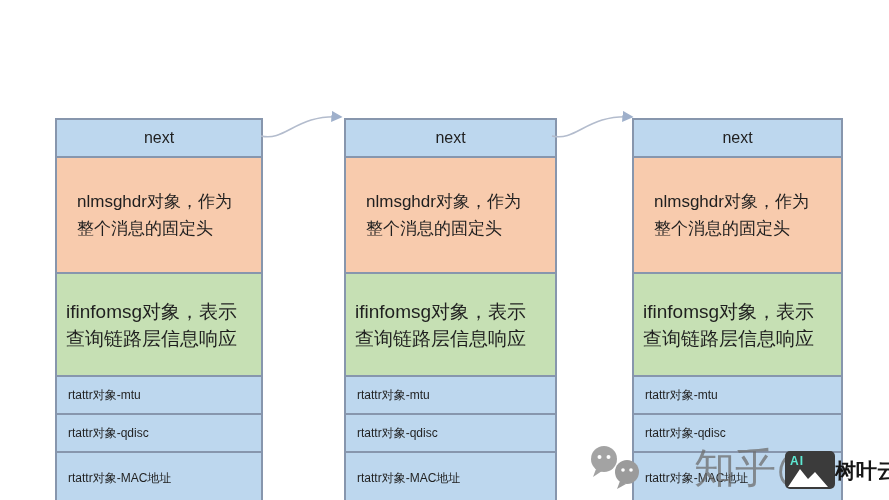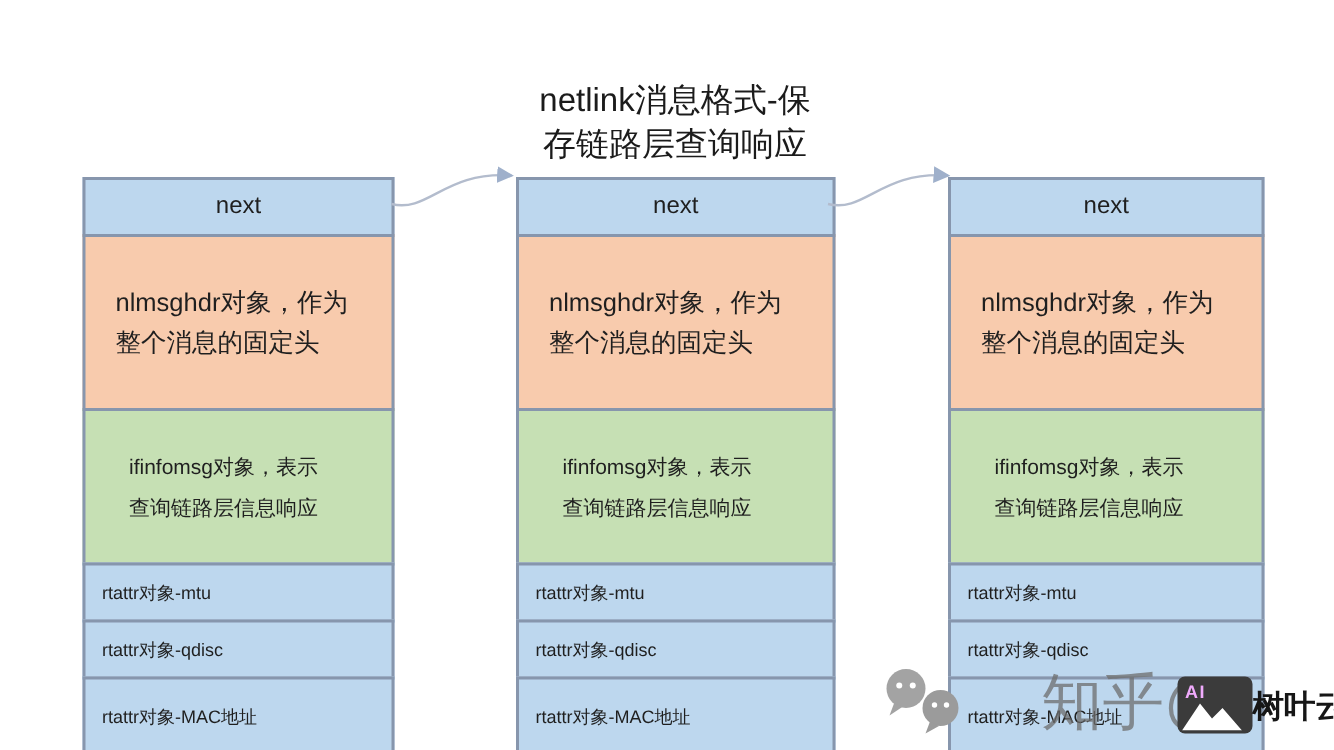--- a/index.html
+++ b/index.html
@@ -19,57 +19,55 @@
   .cell{
     box-sizing:border-box;border:2px solid #8796ad;margin-top:-2px;
     display:flex;align-items:center;color:#1f1f1f;
   }
   .cell:first-child{margin-top:0;}
   .cell.blue{background:#bdd7ee;}
   .cell.orange{background:#f8cbad;}
   .cell.green{background:#c6e0b4;}
   .cell-next{height:40px;justify-content:center;font-size:16px;}
   .cell-hdr{height:118px;padding:0 20px;font-size:17px;line-height:27px;white-space:pre-line;}
-  .cell-info{height:105px;padding:0 29px;font-size:14px;line-height:27px;white-space:pre-line;}
+  .cell-info{height:105px;padding:0 9px;font-size:19px;line-height:27px;white-space:pre-line;}
   .cell-attr{height:40px;padding:0 11px;font-size:12px;}
   .cell-attr.last{height:54px;}
   .arrow{position:absolute;width:92px;height:36px;}
   .arrow1{left:258px;top:106px;}
   .arrow2{left:549px;top:106px;}
   
   .wm-wechat{position:absolute;left:586px;top:444px;width:68px;height:52px;}
   .wm-gzh{
     position:absolute;left:650px;top:446px;font-size:38px;color:#a8a8a8;
     opacity:.55;letter-spacing:3px;white-space:nowrap;
   }
   .wm-zhihu{
     position:absolute;left:694px;top:441px;font-size:41px;color:#6e6e6e;
     opacity:.75;white-space:nowrap;
   }
   .wm-logo{
     position:absolute;left:785px;top:451px;width:50px;height:38px;
     background:#3b3b3b;border-radius:5px;
   }
   .wm-logo .ai{
-    position:absolute;left:5px;top:3px;color:#f0abfc;font-size:12px;
+    position:absolute;left:5px;top:3px;color:#5eead4;font-size:12px;
     font-weight:bold;letter-spacing:1px;
   }
   .wm-logo svg{position:absolute;left:3px;bottom:2px;}
   .wm-site{
     position:absolute;left:835px;top:457px;font-size:21px;font-weight:bold;
     color:#161616;white-space:nowrap;
   }
 </style>
 </head>
 <body>
 
 <div class="canvas">
 
-  <div class="title">netlink消息格式-保
-存链路层查询响应</div>
 
   <div class="col col1">
     <div class="cell blue cell-next">next</div>
     <div class="cell orange cell-hdr">nlmsghdr对象，作为
 整个消息的固定头</div>
     <div class="cell green cell-info">ifinfomsg对象，表示
 查询链路层信息响应</div>
     <div class="cell blue cell-attr">rtattr对象-mtu</div>
     <div class="cell blue cell-attr">rtattr对象-qdisc</div>
     <div class="cell blue cell-attr last">rtattr对象-MAC地址</div>

